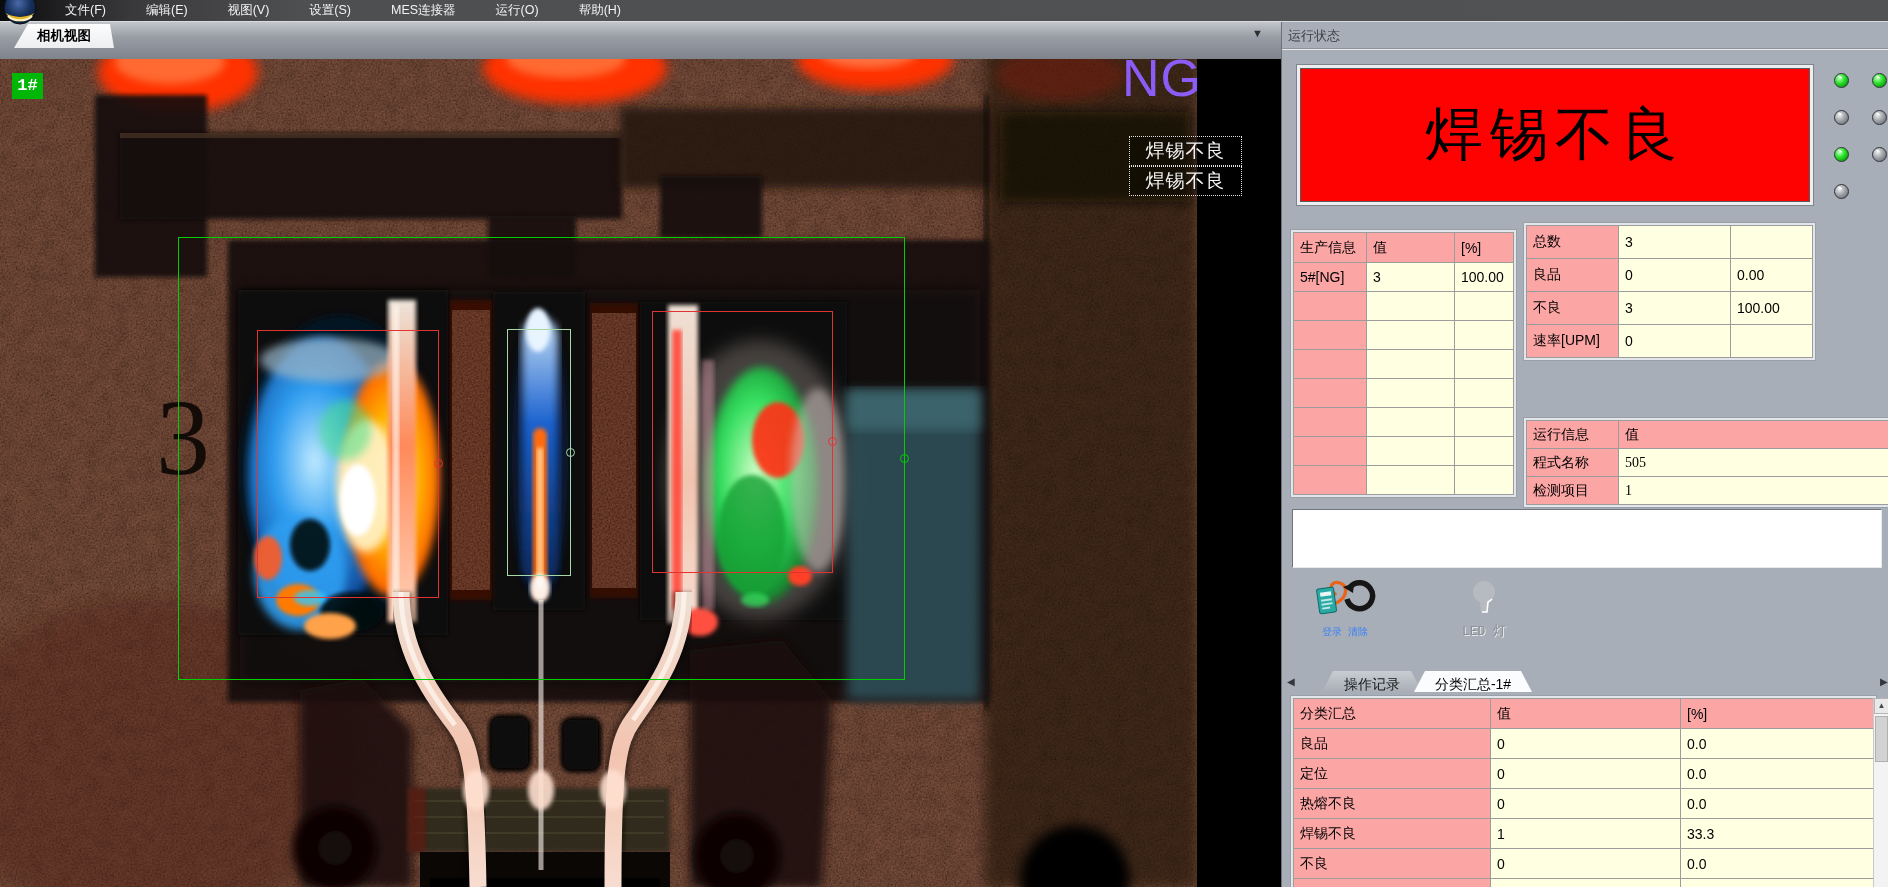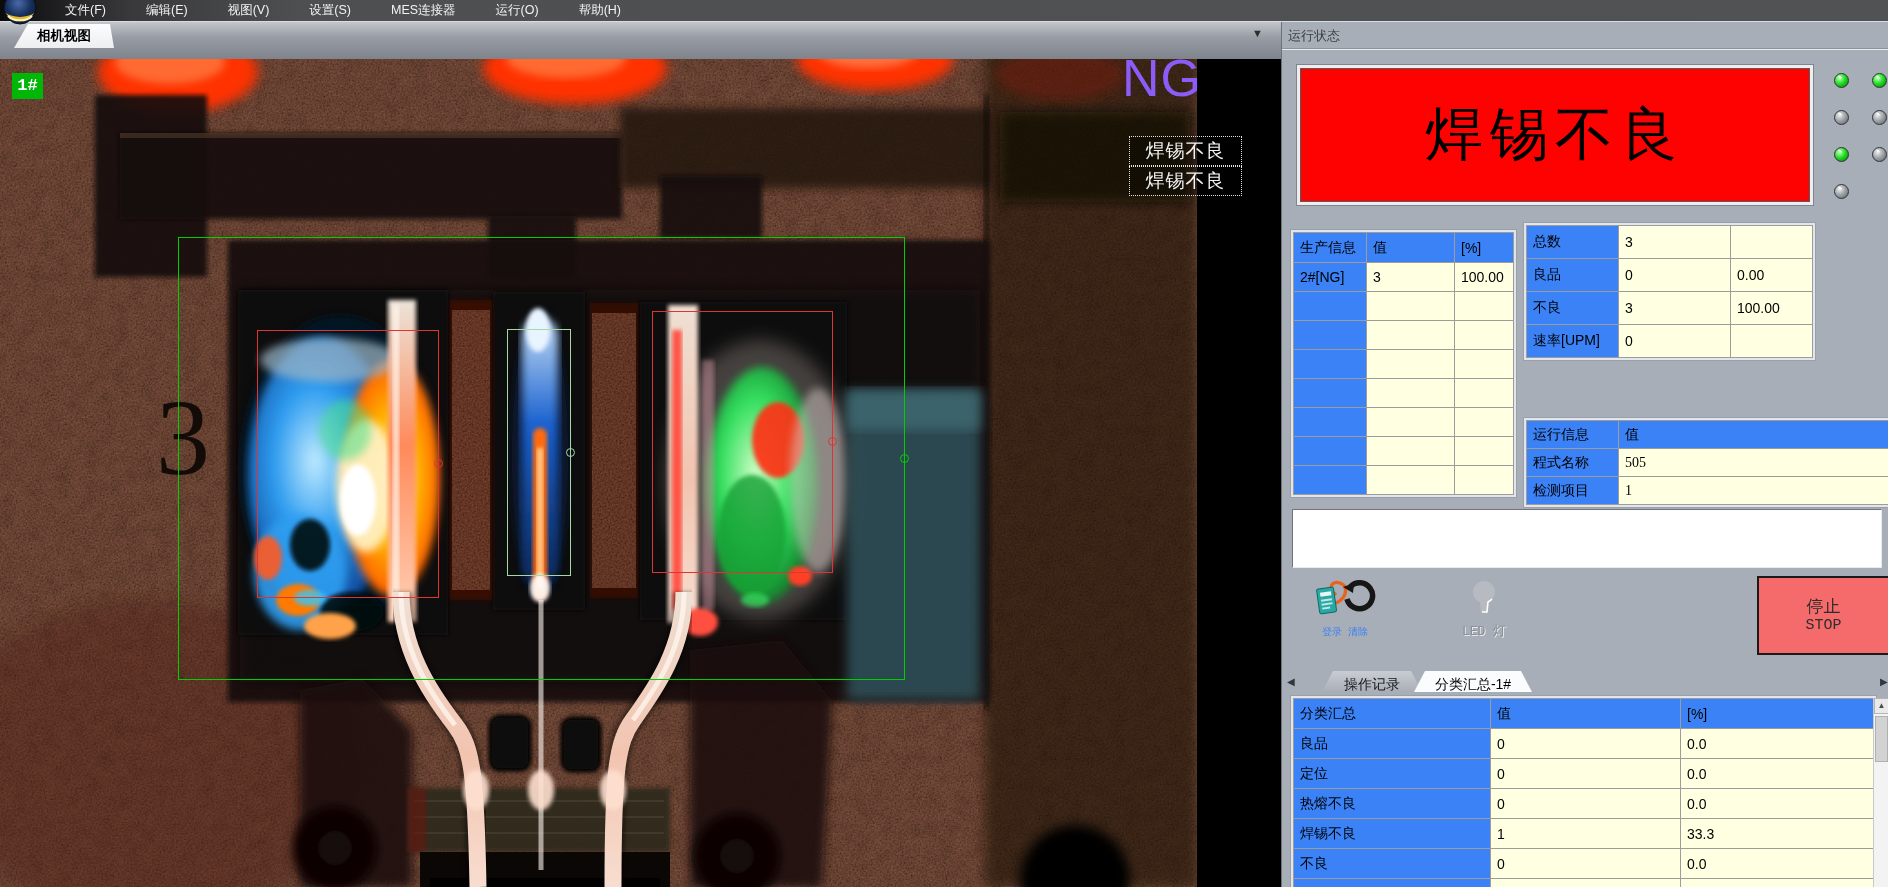--- a/index.html
+++ b/index.html
@@ -87,21 +87,21 @@
     background:rgba(255,255,255,.85); border-radius:50%; transform:rotate(35deg); }
   .led.green{ background:radial-gradient(circle at 35% 32%, #ccffcc 0%, #2ee62e 40%, #0aa10a 78%, #077307 100%); }
   .led.gray { background:radial-gradient(circle at 35% 32%, #eeeeee 0%, #a2a6ab 45%, #6e7277 85%); }
   
   table.grid{ position:absolute; border-collapse:collapse; background:#fff; z-index:5;
     box-shadow:0 0 0 2px #e2e5e9, 0 0 0 3px #9aa0a7; table-layout:fixed; }
   table.grid td, table.grid th{
     border:1px solid #9c9c9c; font-size:14px; font-weight:normal; text-align:left;
     padding:0 0 0 6px; overflow:hidden; white-space:nowrap;
   }
-  .lbl{ background:#3b82f6; }
+  .lbl{ background:#fca5a5; }
   .val{ background:#ffffe1; }
   #prod-table   { left:1293px; top:232px; width:220px; }
   #prod-table tr{ height:29px; } #prod-table thead tr{ height:30px; }
   #stats-table  { left:1526px; top:225px; width:286px; }
   #stats-table tr{ height:33px; }
   #run-table    { left:1526px; top:420px; width:362px; }
   #run-table tr { height:28px;font-family:Liberation Serif, serif; }
   #summary-table{ left:1293px; top:698px; width:580px; }
   #summary-table tr{ height:30px; }
   #msg-box{
@@ -388,21 +388,21 @@
       </colgroup>
       <thead>
         <tr>
           <th class="lbl">生产信息</th>
           <th class="lbl">值</th>
           <th class="lbl">[%]</th>
         </tr>
       </thead>
       <tbody>
         <tr>
-          <td class="lbl">2#[NG]</td>
+          <td class="lbl">5#[NG]</td>
           <td class="val">3</td>
           <td class="val">100.00</td>
         </tr>
         <tr>
           <td class="lbl"></td>
           <td class="val"></td>
           <td class="val"></td>
         </tr>
         <tr>
           <td class="lbl"></td>
@@ -512,24 +512,20 @@
 
   <div class="tool-btn disabled" id="btn-led">
     <svg width="32" height="38" viewBox="0 0 32 38">
       <circle cx="16" cy="13" r="11" fill="#b7bbc1"></circle>
       <path d="M12,23 L20,23 L19,33 L13,33 Z" fill="#b7bbc1"></path>
       <path d="M24,20 A11,11 0 0 1 20,23 L19,33 L14,33" fill="none" stroke="#ffffff" stroke-width="1.6"></path>
     </svg>
     <span class="tlabel">LED 灯</span>
   </div>
 
-  <div id="stop-btn">
-    <span class="l1">停止</span>
-    <span class="l2">STOP</span>
-  </div>
 
   <div class="scroll-arrow" id="tabs-left-arrow">◀</div>
   <div class="btab" id="btab-log">操作记录</div>
   <div class="btab" id="btab-sum">分类汇总-1#</div>
   <div class="scroll-arrow" id="tabs-right-arrow">▶</div>
 
   <table class="grid" id="summary-table">
       <colgroup>
         <col style="width: 197px;">
         <col style="width: 190px;">

